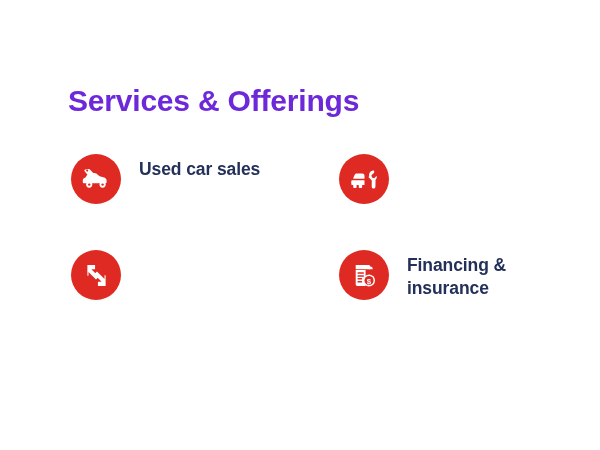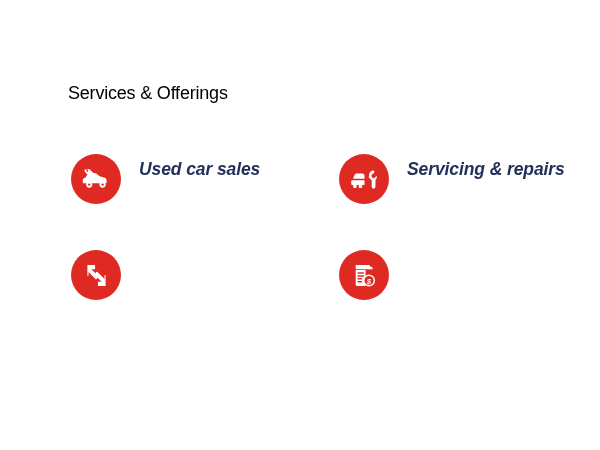--- a/index.html
+++ b/index.html
@@ -16,36 +16,35 @@
   .slide {
     position: relative;
     width: 600px;
     height: 450px;
     box-sizing: border-box;
   }
   .section-title {
     position: absolute;
     left: 68px;
     top: 84px;
-    font-size: 18px;
-    font-weight: normal;
-    color: #000000;
+    font-size: 30px;
+    font-weight: bold;
+    color: #6d28d9;
     letter-spacing: -0.2px;
     line-height: 1.1;
     white-space: nowrap;
   }
   .services-grid {
     position: absolute;
     left: 71px;
     top: 152px;
     width: 480px;
     display: grid;
     grid-template-columns: 268px 268px;
     grid-template-rows: 96px 96px;
-    font-style: italic;
   }
   .service-item {
     display: flex;
     align-items: flex-start;
     gap: 18px;
   }
   .icon-circle {
     flex: 0 0 auto;
     width: 50px;
     height: 50px;
@@ -99,21 +98,20 @@
       <div class="icon-circle">
         <svg width="30" height="30" viewBox="0 0 32 32" aria-hidden="true">
           <g fill="#ffffff">
             <path d="M3.4 17.3h13.1v5.1H14v2.1a1 1 0 0 1-1 1h-1.6a1 1 0 0 1-1-1v-2.1H8.1v2.1a1 1 0 0 1-1 1H5.5a1 1 0 0 1-1-1v-2.1H3.4a1 1 0 0 1-1-1v-3.1a1 1 0 0 1 1-1z"></path>
             <path d="M4.6 15.6h11.9v-3.1c0-1.3-1-2.3-2.3-2.3H8.2c-.9 0-1.7.5-2.1 1.3l-1.5 3.1z"></path>
             <rect x="3.1" y="18.6" width="4.4" height="1.8" rx="0.8"></rect>
             <path d="M26.9 7.1a4.6 4.6 0 0 0-5.3 5.9l-.9.9 3.6 3.6-.1 6.7a2 2 0 0 0 2 2 2 2 0 0 0 2-2l.1-7.1a4.6 4.6 0 0 0 1.2-4.6l-2.6 2.6-2.4-.6-.6-2.4 2.9-2.9z"></path>
           </g>
         </svg>
       </div>
-      <div class="service-label">Servicing &amp; repairs</div>
     </div>
 
     <div class="service-item">
       <div class="icon-circle">
         <svg width="27" height="27" viewBox="0 0 32 32" aria-hidden="true">
           <g fill="#ffffff">
             <path d="M5.2 3.6h9.1v4.9H9.9l8.9 8.9-3.4 3.4-8.9-8.9v4.4H5.2z"></path>
             <path d="M26.8 28.4h-9.1v-4.9h4.4l-8.9-8.9 3.4-3.4 8.9 8.9v-4.4h1.3z"></path>
           </g>
         </svg>
@@ -130,16 +128,17 @@
             <rect x="8.3" y="15.6" width="7.1" height="1.7" rx="0.6" fill="#DE2A22"></rect>
             <rect x="8.3" y="18.8" width="5.1" height="1.7" rx="0.6" fill="#DE2A22"></rect>
             <rect x="8.3" y="22" width="5.1" height="1.7" rx="0.6" fill="#DE2A22"></rect>
             <path d="M22.6 6.1c1.3 0 2.4 1 2.4 2.3v.7h-3.6a1.2 1.2 0 0 1-1.2-1.2V6.1z"></path>
             <circle cx="21" cy="21.5" r="6.6"></circle>
             <circle cx="21" cy="21.5" r="5" fill="#DE2A22"></circle>
             <text x="21" y="25" font-family="Liberation Sans, sans-serif" font-size="8.6" font-weight="bold" fill="#ffffff" text-anchor="middle">$</text>
           </g>
         </svg>
       </div>
+      <div class="service-label">Financing &amp; insurance</div>
     </div>
 
   </div>
 </div>
 
 </body></html>

